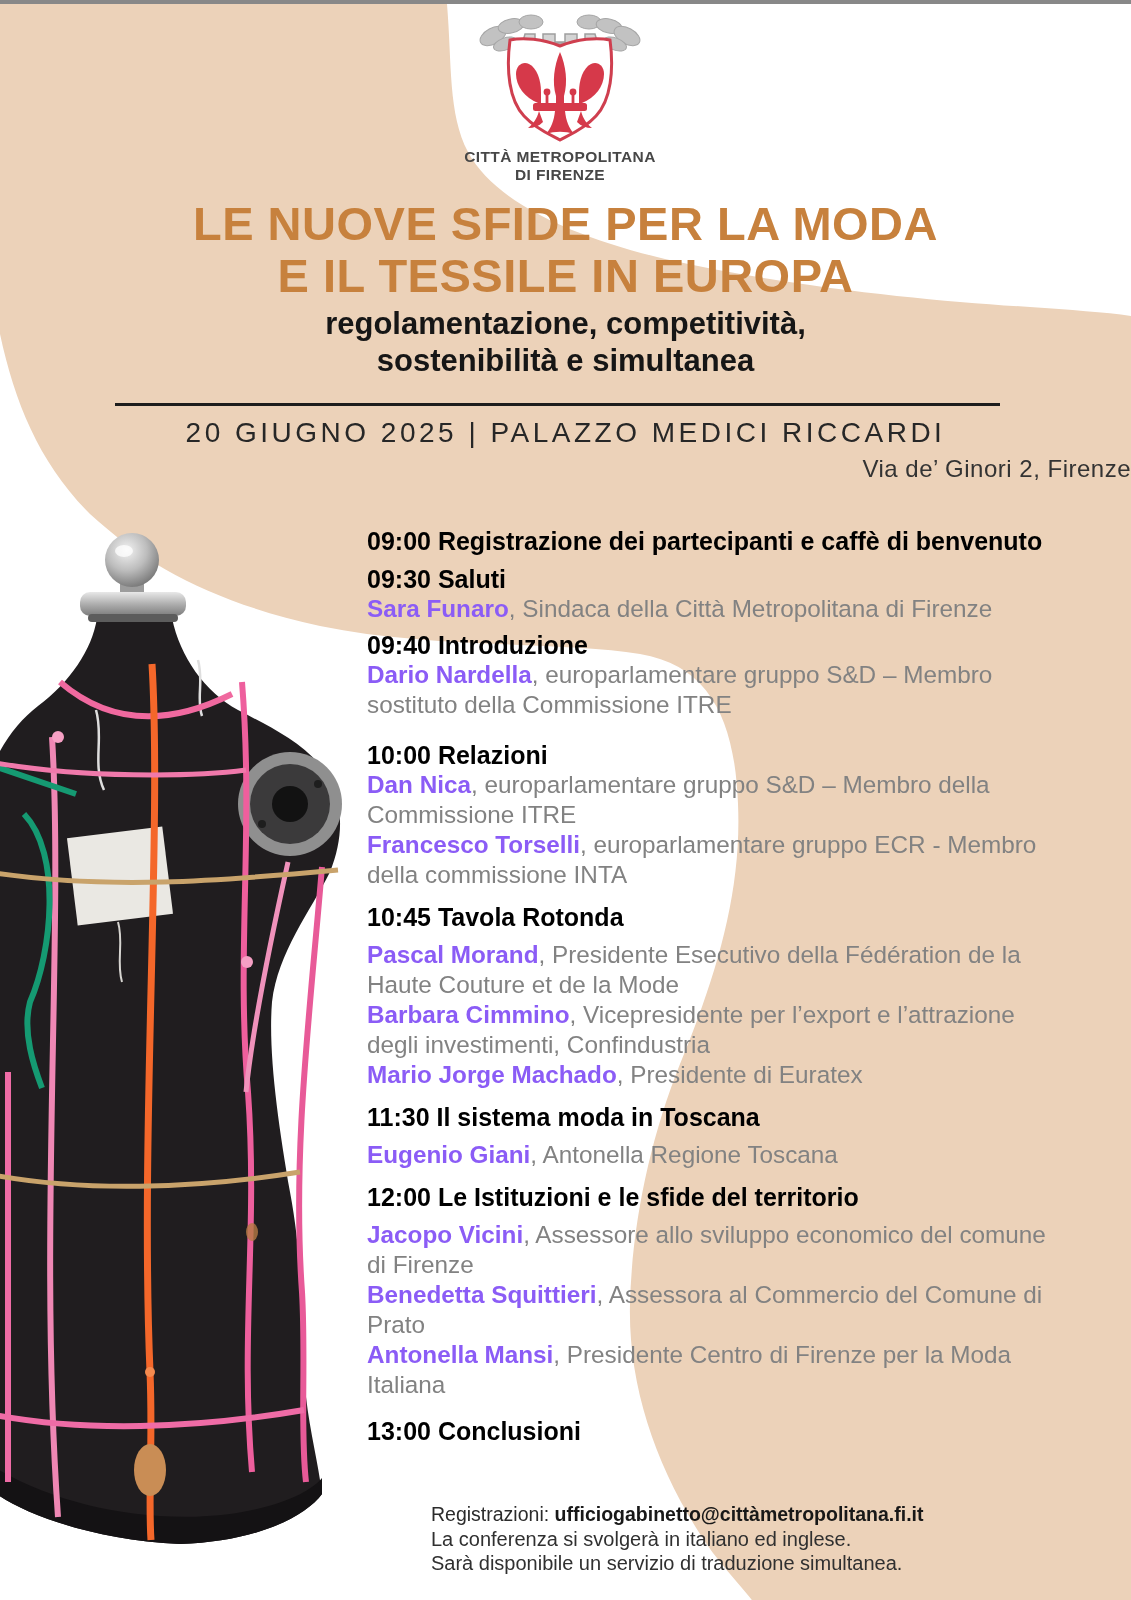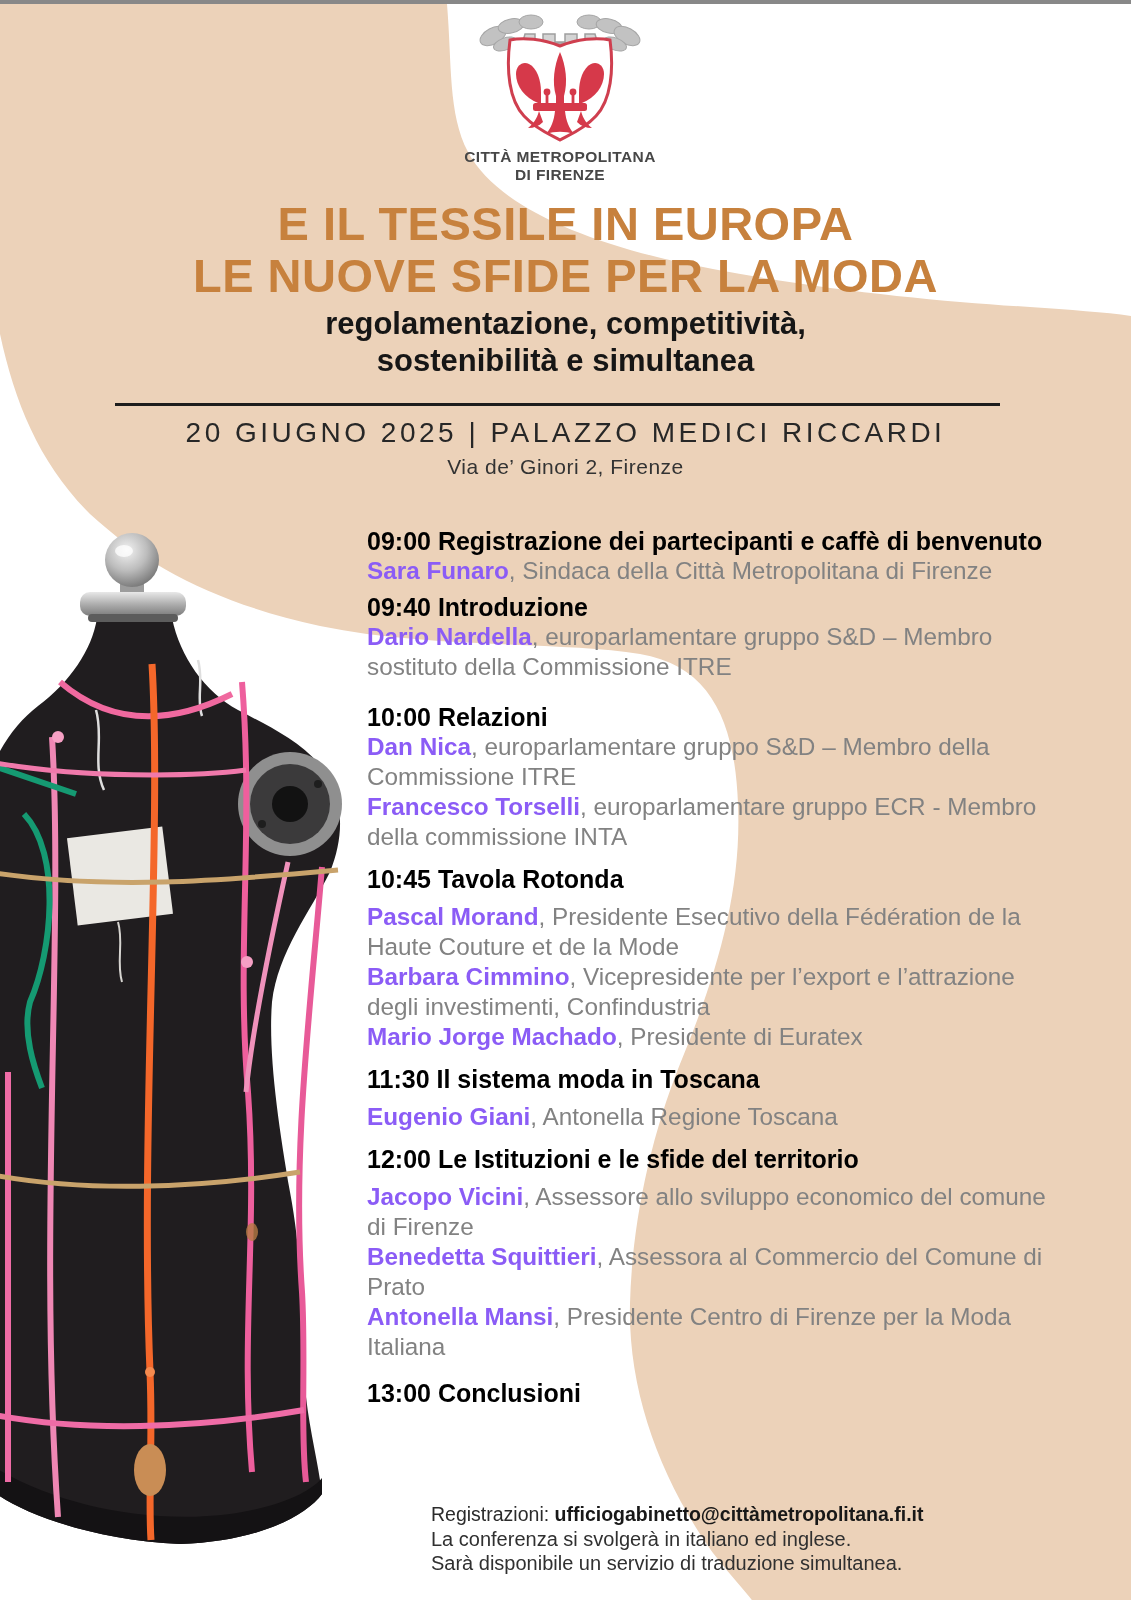--- a/index.html
+++ b/index.html
@@ -13,22 +13,22 @@
   #mannequin-svg{left:0;top:528px;}
   .logo-wrap{position:absolute;left:415px;top:10px;width:290px;text-align:center;}
   .logo-org{margin-top:2px;font-size:15.5px;line-height:18px;letter-spacing:.4px;color:#474747;font-weight:bold;}
   .title{position:absolute;left:0;top:194px;width:1131px;text-align:center;
          font-weight:bold;font-size:47px;line-height:52px;letter-spacing:.5px;color:#c7813d;}
   .subtitle{position:absolute;left:0;top:301px;width:1131px;text-align:center;
          font-weight:bold;font-size:31px;line-height:37px;color:#161616;}
   .rule{position:absolute;left:115px;top:399px;width:885px;height:3px;background:#1d1d1d;}
   .dateline{position:absolute;left:0;top:413px;width:1131px;text-align:center;
          font-size:28px;letter-spacing:3.5px;color:#272727;}
-  .address{position:absolute;left:0;top:451px;width:1131px;text-align:center;
-         font-size:21px;letter-spacing:.5px;color:#333;}
+  .address{position:absolute;left:0;top:451px;width:1131px;text-align:right;
+         font-size:24px;letter-spacing:.5px;color:#333;}
   .schedule{position:absolute;left:367px;top:522px;width:695px;}
   .sched-h{font-weight:bold;font-size:25px;line-height:30px;color:#000000;}
   .sp{font-size:24.3px;line-height:30px;color:#828282;}
   .sp b{color:#8b5cf6;}
   .mt6{margin-top:6px}.mt8{margin-top:8px}.mt12{margin-top:12px}
   .mt16{margin-top:16px}.mt20{margin-top:20px}
   .footer{position:absolute;right:80px;top:1497px;width:620px;color:#2b2b2b;}
   .footer .reg{font-size:19.5px;line-height:26px;}
   .footer .reg b{color:#181818;}
   .footer .note{font-size:20px;line-height:24px;color:#303030;}
@@ -161,35 +161,36 @@
         <path d="M126,111 C128,119 132,124 137,128 C131,128 126,126 122,122 Z"></path>
       </g>
     </svg>
     <div class="logo-org">
       <div>CITTÀ METROPOLITANA</div>
       <div>DI FIRENZE</div>
     </div>
   </div>
 
   <div class="title">
+    <div>LE NUOVE SFIDE PER LA MODA</div>
     <div>E IL TESSILE IN EUROPA</div>
-    <div>LE NUOVE SFIDE PER LA MODA</div>
   </div>
   <div class="subtitle">
     <div>regolamentazione, competitività,</div>
     <div>sostenibilità e simultanea</div>
   </div>
 
   <div class="rule"></div>
   <div class="dateline">20 GIUGNO 2025 | PALAZZO MEDICI RICCARDI</div>
   <div class="address">Via de’ Ginori 2, Firenze</div>
 
   <div class="schedule">
     <div class="sched-h">09:00 Registrazione dei partecipanti e caffè di benvenuto</div>
 
+    <div class="sched-h mt8">09:30 Saluti</div>
     <div class="sp"><b>Sara Funaro</b><span>, Sindaca della Città Metropolitana di Firenze</span></div>
 
     <div class="sched-h mt6">09:40 Introduzione</div>
     <div class="sp"><b>Dario Nardella</b><span>, europarlamentare gruppo S&amp;D – Membro sostituto della Commissione ITRE</span></div>
 
     <div class="sched-h mt20">10:00 Relazioni</div>
     <div class="sp"><b>Dan Nica</b><span>, europarlamentare gruppo S&amp;D – Membro della Commissione ITRE</span></div>
     <div class="sp"><b>Francesco Torselli</b><span>, europarlamentare gruppo ECR - Membro della commissione INTA</span></div>
 
     <div class="sched-h mt12">10:45 Tavola Rotonda</div>

